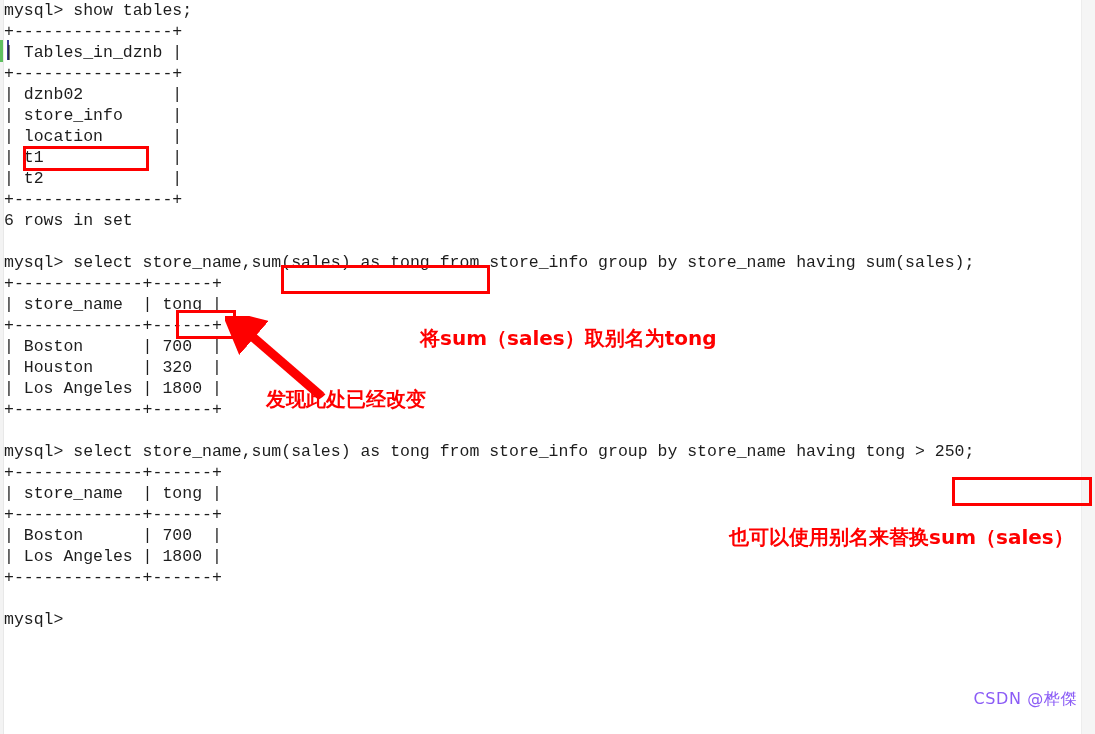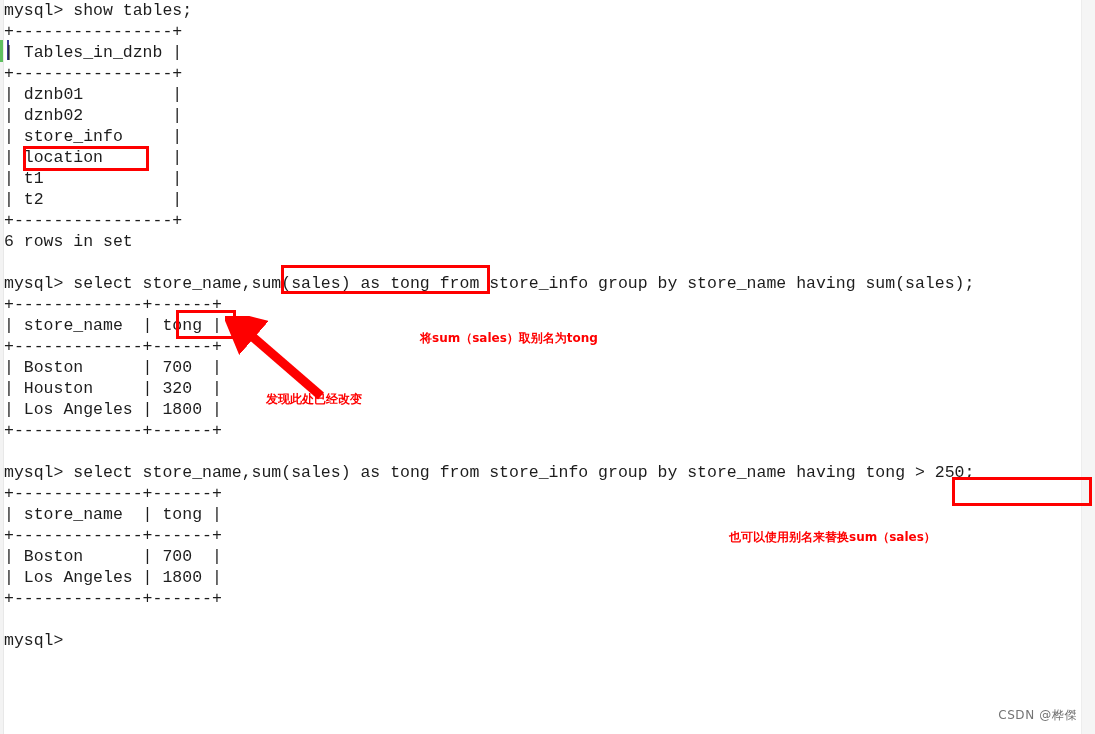--- a/index.html
+++ b/index.html
@@ -67,61 +67,60 @@
     box-sizing: border-box;
     background: transparent;
     pointer-events: none;
   }
 
   
   .anno {
     position: absolute;
     color: #fe0000;
     font-family: "DejaVu Sans", "Liberation Sans", sans-serif;
-    font-size: 12px;
+    font-size: 20px;
     font-weight: 600;
     white-space: pre;
     line-height: 24px;
     text-align: right;
   }
 
   
   .arrow-wrap {
     position: absolute;
     pointer-events: none;
   }
 
   
   .watermark {
     position: absolute;
     right: 18px;
-    bottom: 10px;
-    color: #737373;
+    bottom: 24px;
+    color: #8b5cf6;
     font-family: "DejaVu Sans", "Liberation Sans", sans-serif;
-    font-size: 12px;
+    font-size: 16px;
     letter-spacing: 0.6px;
     white-space: pre;
   }
 </style>
 </head>
 <body>
 
 <div id="screen">
 
   <div class="edge-gutter-left"></div>
   <div class="edge-tick"></div>
   <div class="edge-tick2"></div>
   <div class="edge-gutter-right"></div>
 
   <div class="term">
     <div class="line">mysql&gt; show tables;</div>
     <div class="line">+----------------+</div>
     <div class="line">| Tables_in_dznb |</div>
     <div class="line">+----------------+</div>
-    <div class="line">| dznb01         |</div>
     <div class="line">| dznb02         |</div>
     <div class="line">| store_info     |</div>
     <div class="line">| location       |</div>
     <div class="line">| t1             |</div>
     <div class="line">| t2             |</div>
     <div class="line">+----------------+</div>
     <div class="line">6 rows in set</div>
     <div class="line blank"></div>
     <div class="line">mysql&gt; select store_name,sum(sales) as tong from store_info group by store_name having sum(sales);</div>
     <div class="line">+-------------+------+</div>

